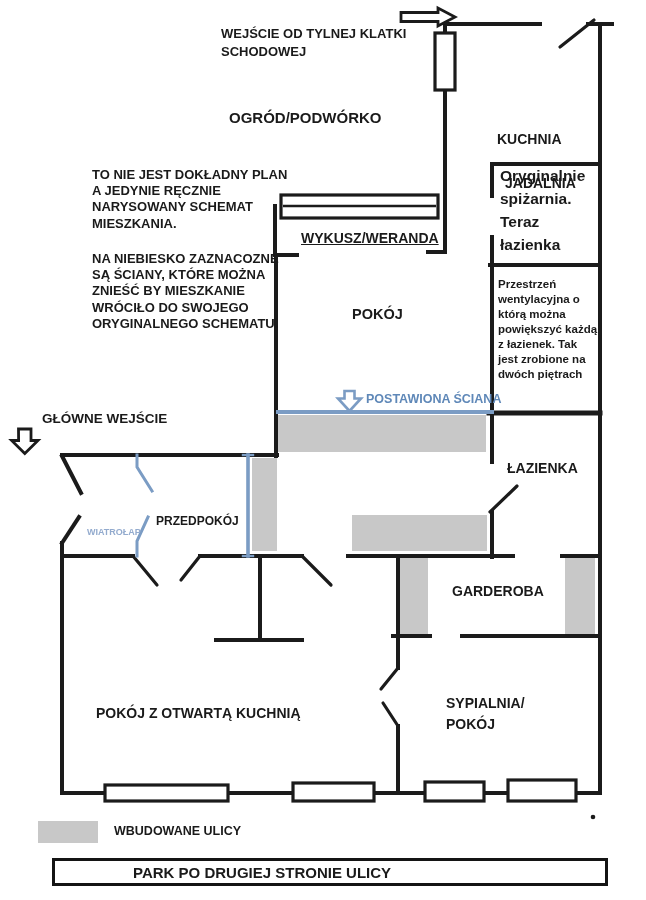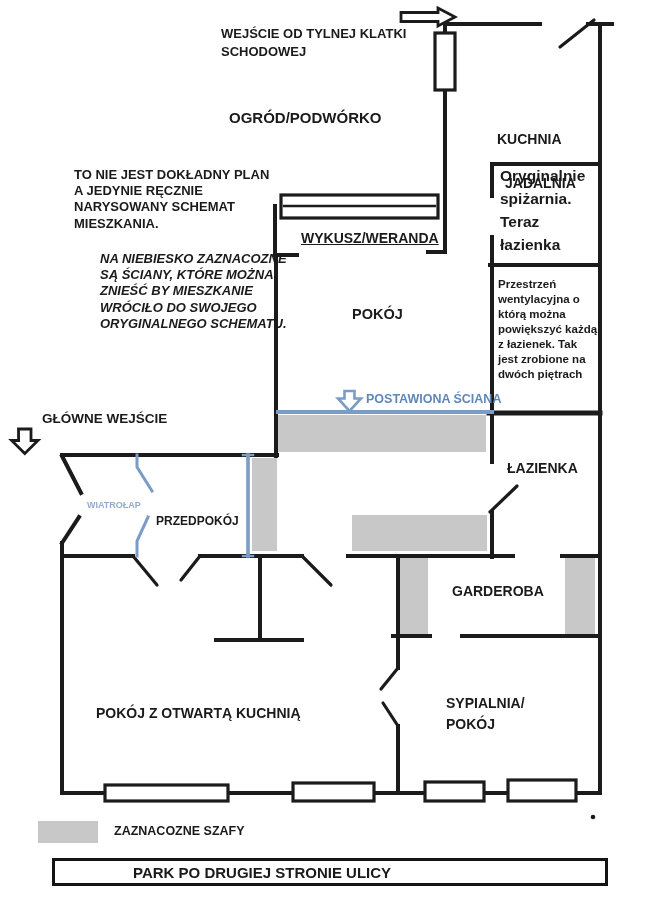--- a/index.html
+++ b/index.html
@@ -17,21 +17,21 @@
   .thick{stroke-width:5;}
   .swing{stroke:var(--wall);stroke-width:3.2;fill:none;stroke-linecap:round;}
   .win{fill:#fff;stroke:var(--wall);stroke-width:3.2;}
   .midline{stroke:var(--wall);stroke-width:2.4;}
   .gray{fill:var(--gray);stroke:none;}
   .blue-ln{stroke:var(--blue);fill:none;stroke-linecap:square;}
   .arrow-black{fill:#fff;stroke:var(--wall);stroke-width:2.8;stroke-linejoin:miter;}
   .arrow-blue{fill:#fff;stroke:var(--blue);stroke-width:2.6;stroke-linejoin:miter;}
   .lbl{position:absolute;font-weight:bold;color:#1a1a1a;white-space:pre-line;}
   .blue-txt{color:var(--blue-text);}
-  .blue-lite{color:var(--blue-light);}
+  .blue-lite{color:var(--blue-light);margin-top:27px;}
   .park-box{position:absolute;left:52px;top:858px;width:556px;height:28px;
     border:3.5px solid #141414;box-sizing:border-box;display:flex;align-items:center;}
   .legend-swatch{position:absolute;left:38px;top:821px;width:60px;height:22px;background:var(--gray);}
 </style>
 </head>
 <body>
 
 <div class="stage">
 
   <svg class="plan-svg" width="646" height="900" viewBox="0 0 646 900">
@@ -117,26 +117,26 @@
   <div class="lbl" style="left:221px;top:25px;font-size:13px;line-height:18px;">WEJŚCIE OD TYLNEJ KLATKI
 SCHODOWEJ</div>
 
   <div class="lbl" style="left:229px;top:109px;font-size:15px;">OGRÓD/PODWÓRKO</div>
 
   <div class="lbl" style="left:497px;top:106px;font-size:14px;line-height:22px;">
     <div>KUCHNIA</div>
     <div style="margin-left:8px;">JADALNIA</div>
   </div>
 
-  <div class="lbl" style="left:74px;top:167px;font-size:13px;line-height:16.2px;">TO NIE JEST DOKŁADNY PLAN
+  <div class="lbl" style="left:92px;top:167px;font-size:13px;line-height:16.2px;">TO NIE JEST DOKŁADNY PLAN
 A JEDYNIE RĘCZNIE
 NARYSOWANY SCHEMAT
 MIESZKANIA.</div>
 
-  <div class="lbl" style="left:100px;top:251px;font-size:13px;line-height:16.2px;font-style:italic;">NA NIEBIESKO ZAZNACOZNE
+  <div class="lbl" style="left:92px;top:251px;font-size:13px;line-height:16.2px;">NA NIEBIESKO ZAZNACOZNE
 SĄ ŚCIANY, KTÓRE MOŻNA
 ZNIEŚĆ BY MIESZKANIE
 WRÓCIŁO DO SWOJEGO
 ORYGINALNEGO SCHEMATU.</div>
 
   <div class="lbl" style="left:301px;top:230px;font-size:14px;text-decoration:underline;">WYKUSZ/WERANDA</div>
 
   <div class="lbl" style="left:500px;top:164px;font-size:15.5px;line-height:23px;">Oryginalnie
 spiżarnia.
 Teraz
@@ -163,19 +163,19 @@
   <div class="lbl" style="left:507px;top:460px;font-size:14px;">ŁAZIENKA</div>
 
   <div class="lbl" style="left:452px;top:583px;font-size:14px;">GARDEROBA</div>
 
   <div class="lbl" style="left:96px;top:705px;font-size:14px;">POKÓJ Z OTWARTĄ KUCHNIĄ</div>
 
   <div class="lbl" style="left:446px;top:693px;font-size:14px;line-height:21px;">SYPIALNIA/
 POKÓJ</div>
 
   <div class="legend-swatch"></div>
-  <div class="lbl" style="left:114px;top:824px;font-size:12.5px;">ZAZNACOZNE SZAFY</div>
+  <div class="lbl" style="left:114px;top:824px;font-size:12.5px;">WBUDOWANE ULICY</div>
 
   <div class="park-box">
     <div class="lbl" style="position:static;padding-left:78px;font-size:15px;">PARK PO DRUGIEJ STRONIE ULICY</div>
   </div>
 
 </div>
 
 </body></html>

